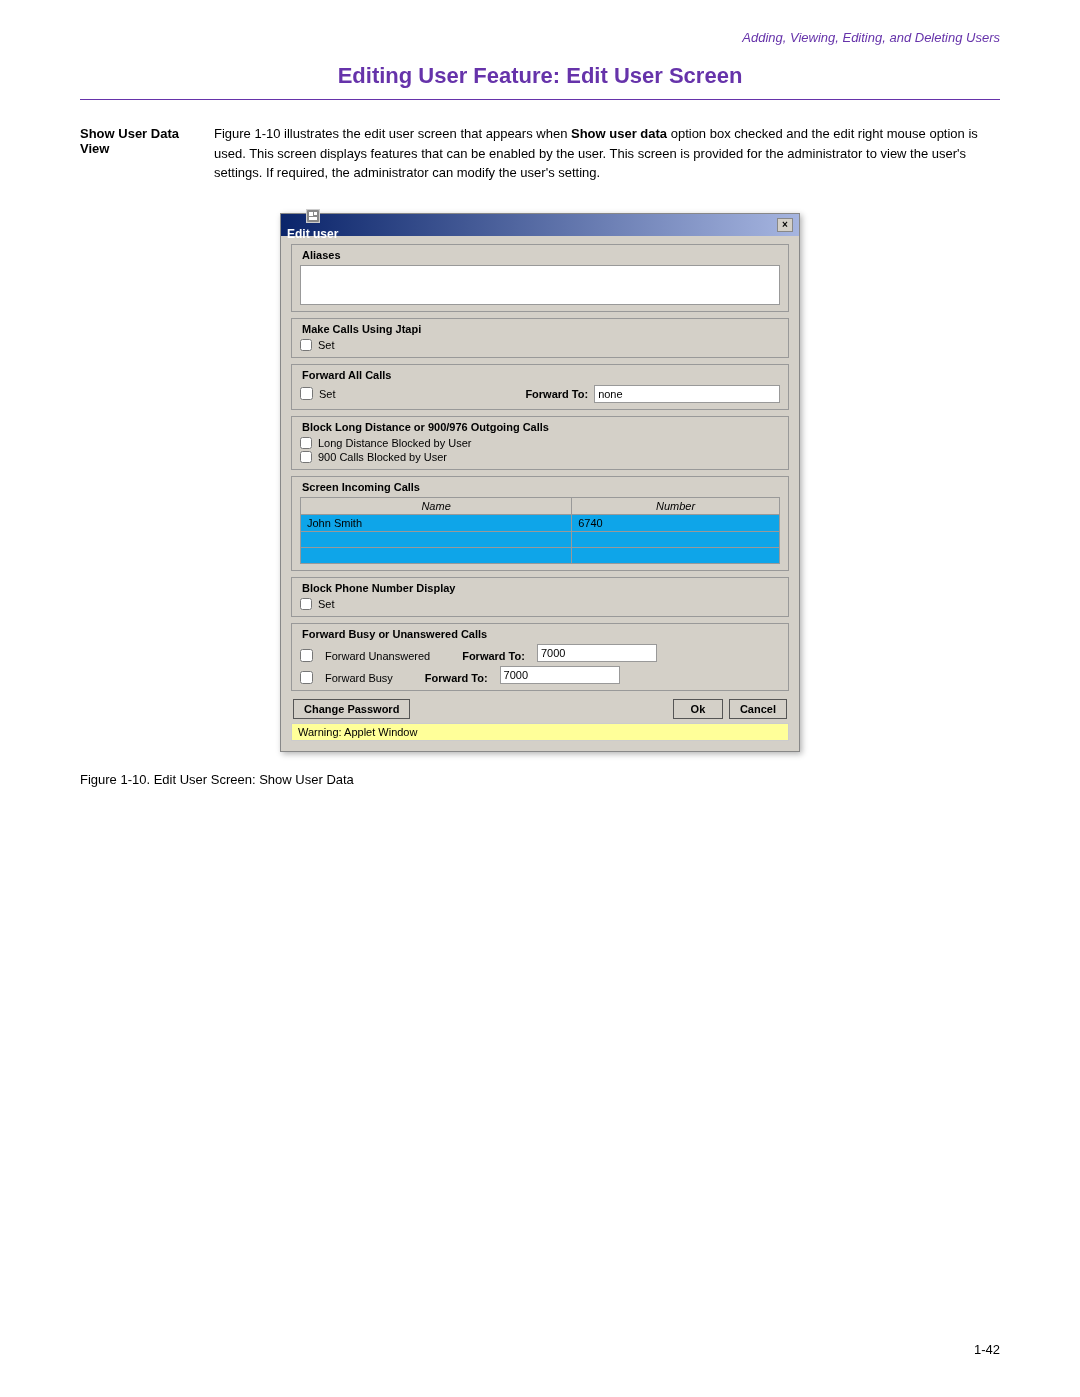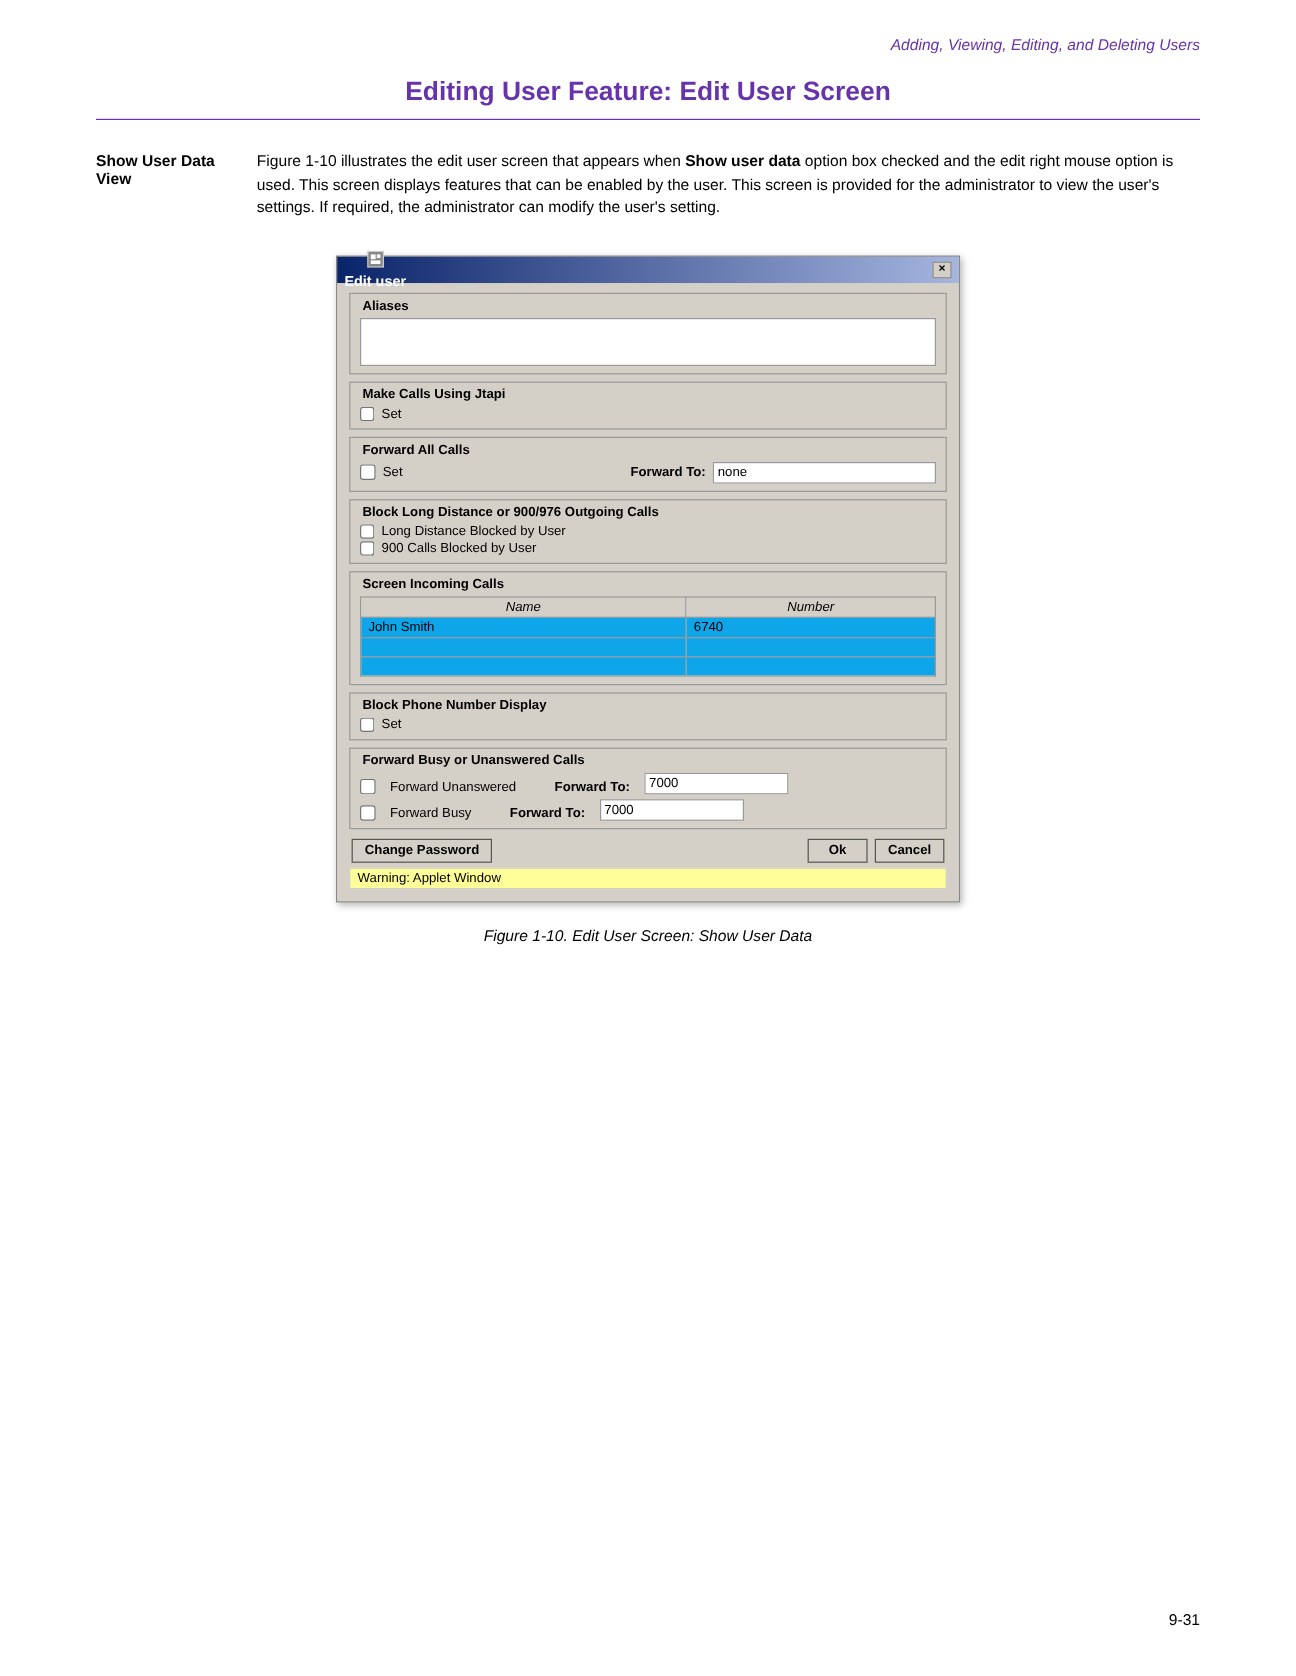--- a/index.html
+++ b/index.html
@@ -248,22 +248,20 @@
     
     .warning-bar {
       background: #ffff99;
       border: 1px solid #ccc;
       font-size: 11px;
       padding: 2px 6px;
       margin-top: 4px;
     }
 
     .figure-caption {
-      text-align: center;
-      font-style: italic;
       font-size: 13px;
       margin-bottom: 30px;
     }
 
     .page-number {
       position: absolute;
       bottom: 40px;
       right: 80px;
       font-size: 13px;
     }
@@ -433,15 +431,15 @@
         </div>
 
         <div class="warning-bar">Warning: Applet Window</div>
 
       </div>
     </div>
   </div>
 
   <div class="figure-caption">Figure 1-10. Edit User Screen: Show User Data</div>
 
-  <div class="page-number">9-31</div>
+  <div class="page-number">1-42</div>
 
 </div>
 
 </body></html>

